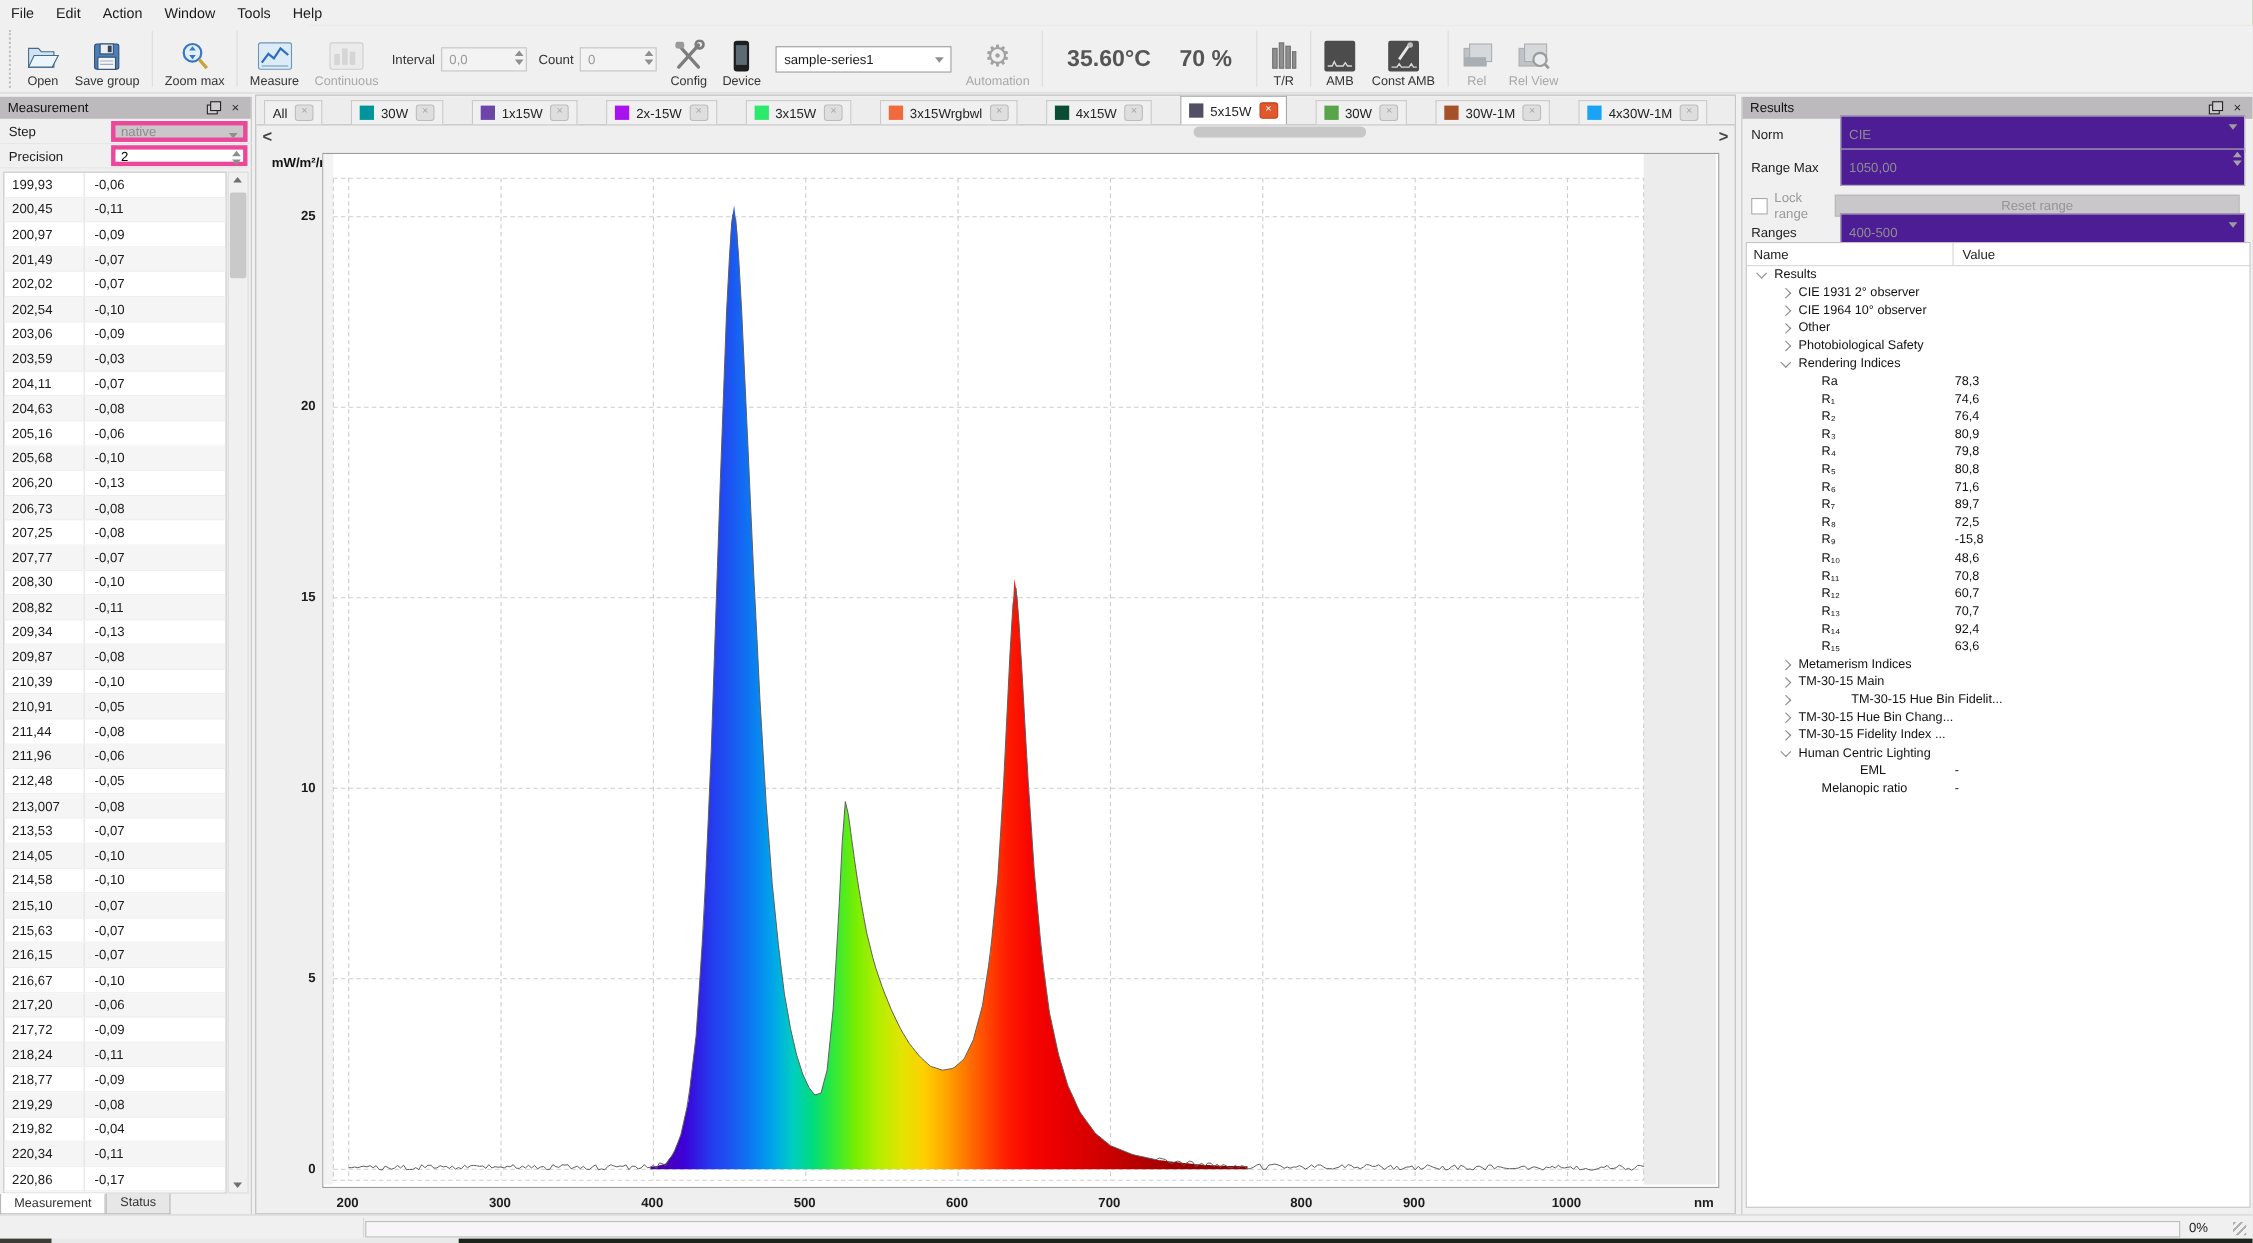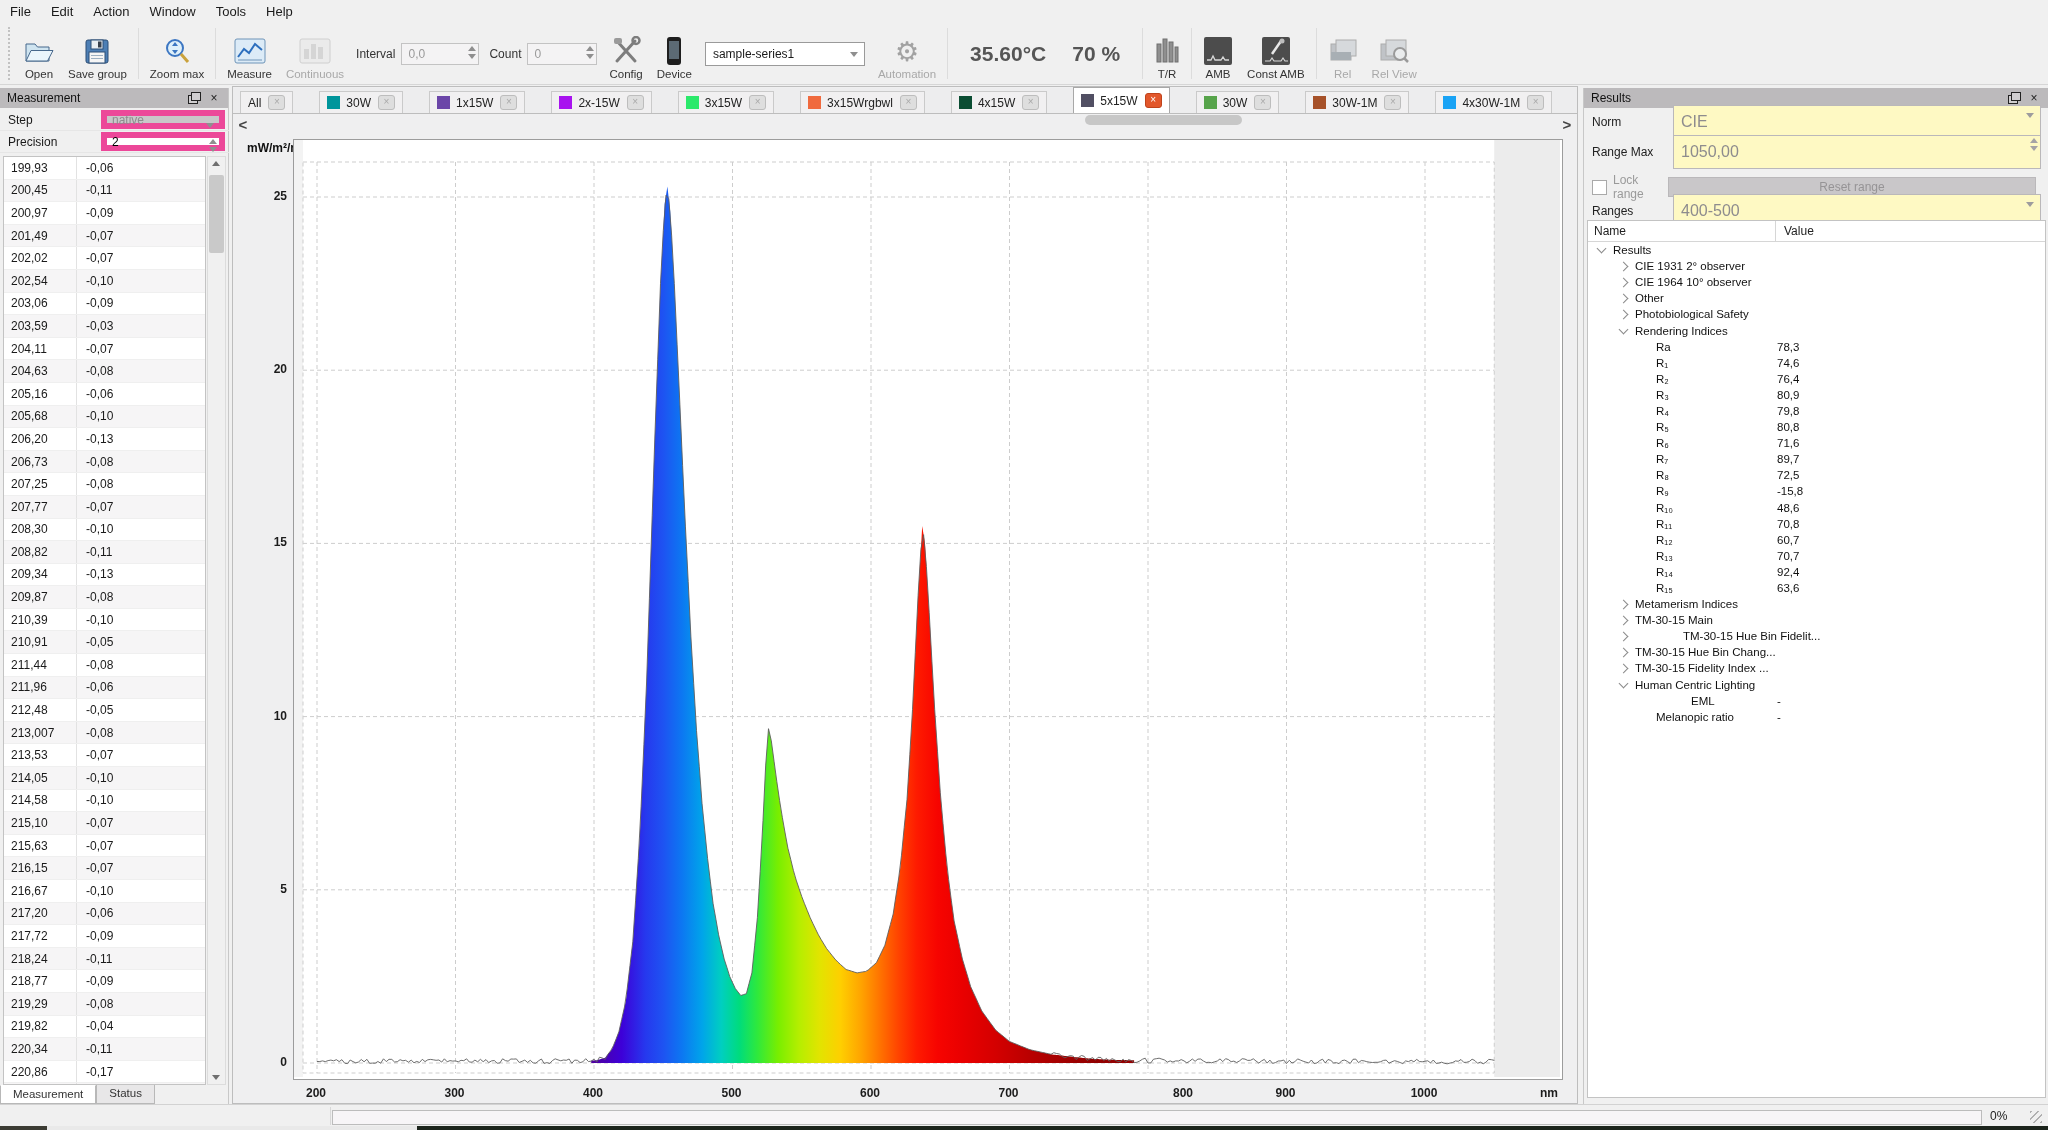--- a/index.html
+++ b/index.html
@@ -38,21 +38,21 @@
           font-size:12px;color:#111;}
   .ptitle .sp{flex:1;}
   .wbtn{width:14px;height:12px;margin-left:6px;position:relative;color:#222;font-size:12px;line-height:12px;text-align:center;}
   .float-ico::before{content:"";position:absolute;left:1px;top:3px;width:8px;height:7px;border:1px solid #222;background:#cfcdcf;}
   .float-ico::after{content:"";position:absolute;left:4px;top:0;width:8px;height:7px;border:1px solid #222;background:#cfcdcf;}
 
   #left-panel{position:absolute;left:0;top:88px;width:229px;height:1016px;background:#f0f0f0;border-right:1px solid #c8c8c8;box-sizing:border-box;}
   .formrow{position:absolute;left:0;width:229px;height:21px;display:flex;align-items:center;font-size:12px;border-bottom:1px solid #e6e6e6;}
   .formrow .flabel{padding-left:8px;flex:1;}
   .ffield{position:relative;width:124px;height:19px;margin-right:4px;box-sizing:border-box;
-          border:6px solid #ec4899;font-size:12px;display:flex;align-items:center;padding-left:5px;}
+          border:4px solid #ec4899;font-size:12px;display:flex;align-items:center;padding-left:5px;}
   .ffield.disabled{background:#c9c7c9;color:#8e8c8e;}
   .ffield.white{background:#fff;color:#000;}
   #mtable{position:absolute;left:3px;top:68px;width:203px;height:929px;border:1px solid #c3c3c3;
           background:#fff;box-sizing:border-box;overflow:hidden;font-size:12px;}
   .mrow{display:flex;height:21.6px;align-items:center;border-bottom:1px solid #efefef;}
   .mrow.alt{background:#f6f5f6;}
   .mc1{width:65px;padding-left:7px;border-right:1px solid #e2e2e2;height:100%;display:flex;align-items:center;}
   .mc2{padding-left:9px;}
   #mscroll{position:absolute;left:207px;top:68px;width:19px;height:929px;background:#f0f0f0;border:1px solid #dcdcdc;box-sizing:border-box;}
   #mthumb{position:absolute;left:1px;top:18px;width:15px;height:78px;background:#c9c9c9;border-radius:2px;}
@@ -80,22 +80,22 @@
   .ytick{position:absolute;left:14px;width:40px;text-align:right;font-size:12px;font-weight:bold;color:#1c1c1c;}
   .xtick{position:absolute;width:44px;text-align:center;top:999px;font-size:12px;font-weight:bold;color:#1c1c1c;}
   #xunit{position:absolute;left:1296px;top:999px;width:40px;text-align:center;font-size:12px;font-weight:bold;color:#1c1c1c;}
 
   
   #results-panel{position:absolute;left:1583px;top:88px;width:465px;height:1016px;background:#f0f0f0;
                  border-left:1px solid #c8c8c8;box-sizing:border-box;}
   .rrow{position:absolute;left:0;width:465px;height:20px;display:flex;align-items:center;font-size:12px;color:#222;}
   .rlabel{padding-left:8px;width:81px;}
   .rlabel.dis{color:#9a9a9a;}
-  .rfield{position:relative;width:368px;height:34px;background:#fef9c3;color:#8e8c8e;border:1px solid #bab8ba;
-          font-size:16px;display:flex;align-items:center;padding-left:7px;box-sizing:border-box;}
+  .rfield{position:relative;width:368px;height:34px;background:#4c1d95;color:#8e8c8e;border:1px solid #bab8ba;
+          font-size:12px;display:flex;align-items:center;padding-left:7px;box-sizing:border-box;}
   .rbtn{width:368px;height:20px;background:#c9c7c9;color:#969496;border:1px solid #bab8ba;
         font-size:12px;display:flex;align-items:center;justify-content:center;box-sizing:border-box;}
   .chk{width:13px;height:13px;border:1px solid #a9a9a9;background:#fff;margin-left:8px;margin-right:6px;}
   #rtable{position:absolute;left:3px;top:132px;width:459px;height:878px;background:#fff;border:1px solid #c3c3c3;box-sizing:border-box;overflow:hidden;}
   #rhead{height:20px;display:flex;border-bottom:1px solid #d6d6d6;font-size:12px;color:#222;align-items:center;}
   #rhead .h1{width:181px;padding-left:6px;border-right:1px solid #d6d6d6;height:100%;display:flex;align-items:center;}
   #rhead .h2{padding-left:8px;}
   .trow{display:flex;align-items:center;height:16.1px;font-size:11.5px;color:#111;}
   .tval{position:absolute;left:189px;}
   .chev{display:inline-block;width:6px;height:6px;border-right:1.6px solid #8a8a8a;border-bottom:1.6px solid #8a8a8a;margin-right:8px;}

